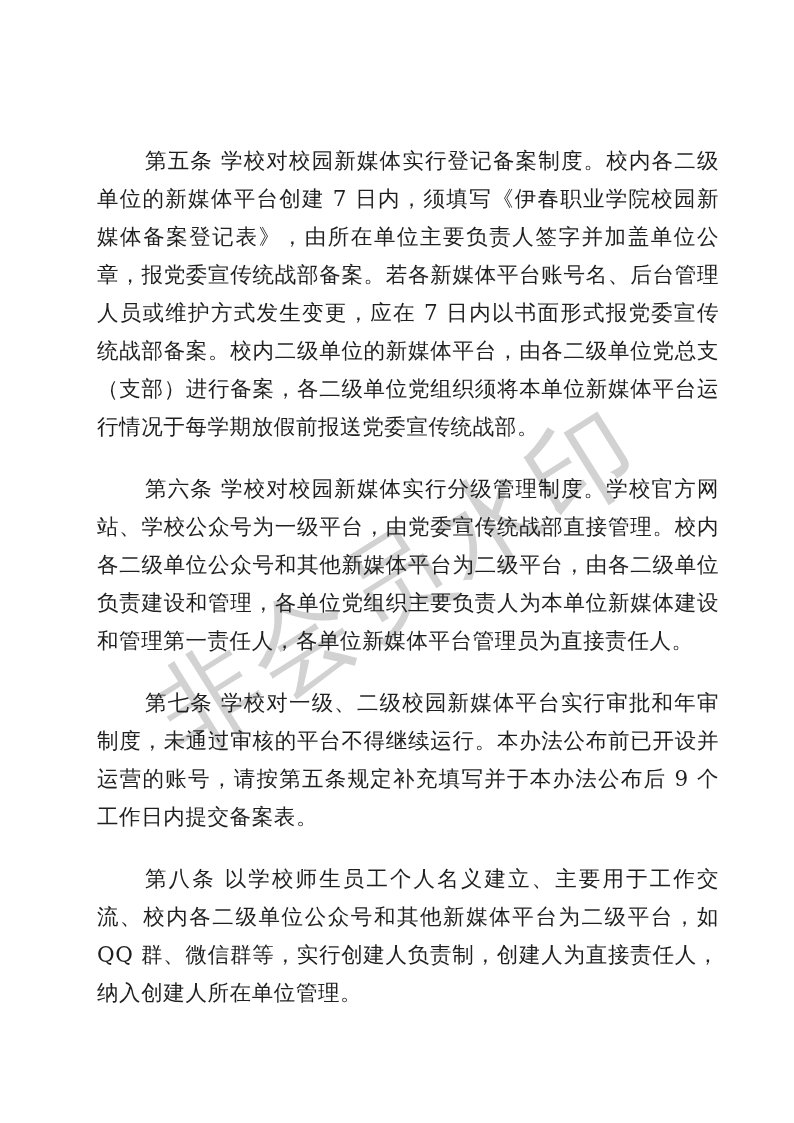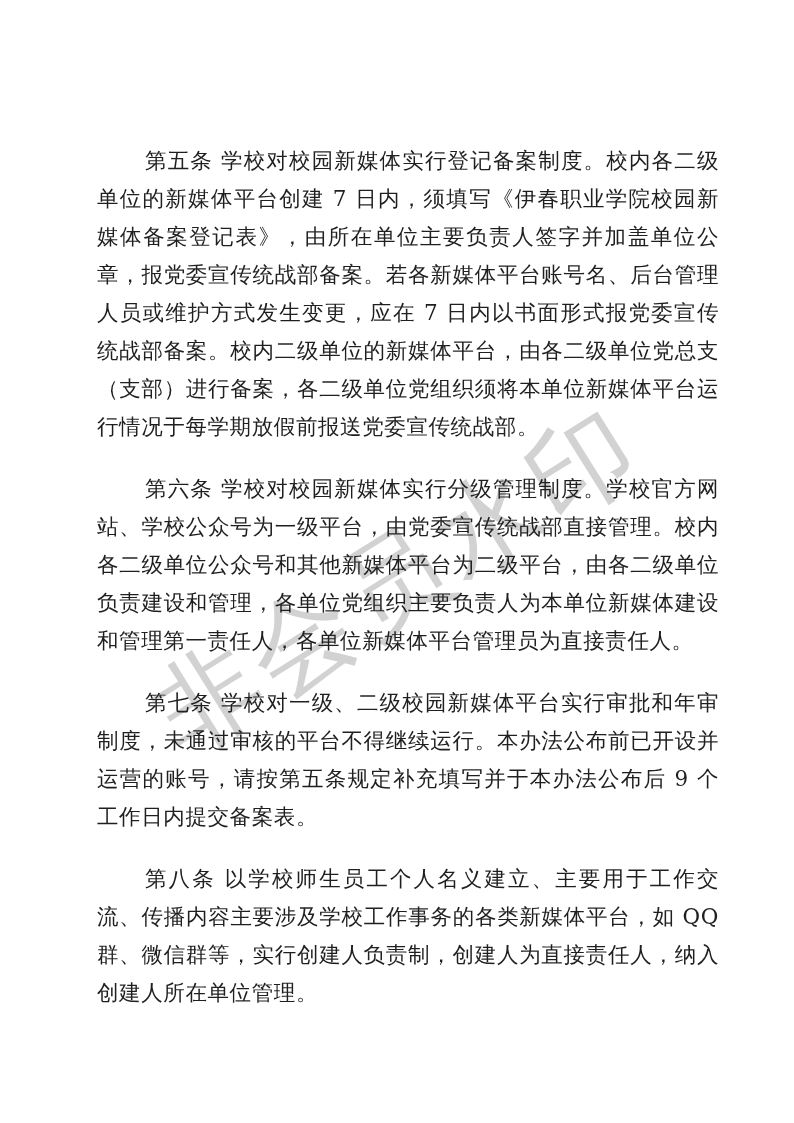--- a/index.html
+++ b/index.html
@@ -49,15 +49,15 @@
 </style>
 </head>
 <body>
 
 <div class="page" style="background: rgb(255, 255, 255);">
   <div class="watermark" style="color: rgb(210, 210, 210);">非会员水印</div>
   <div class="content" style="color: rgb(31, 31, 31);">
       <p class="para">第五条 学校对校园新媒体实行登记备案制度。校内各二级单位的新媒体平台创建 7 日内，须填写《伊春职业学院校园新媒体备案登记表》，由所在单位主要负责人签字并加盖单位公章，报党委宣传统战部备案。若各新媒体平台账号名、后台管理人员或维护方式发生变更，应在 7 日内以书面形式报党委宣传统战部备案。校内二级单位的新媒体平台，由各二级单位党总支（支部）进行备案，各二级单位党组织须将本单位新媒体平台运行情况于每学期放假前报送党委宣传统战部。</p>
       <p class="para">第六条 学校对校园新媒体实行分级管理制度。学校官方网站、学校公众号为一级平台，由党委宣传统战部直接管理。校内各二级单位公众号和其他新媒体平台为二级平台，由各二级单位负责建设和管理，各单位党组织主要负责人为本单位新媒体建设和管理第一责任人，各单位新媒体平台管理员为直接责任人。</p>
       <p class="para">第七条 学校对一级、二级校园新媒体平台实行审批和年审制度，未通过审核的平台不得继续运行。本办法公布前已开设并运营的账号，请按第五条规定补充填写并于本办法公布后 9 个工作日内提交备案表。</p>
-      <p class="para">第八条 以学校师生员工个人名义建立、主要用于工作交流、传播内容主要涉及学校工作事务的各类新媒体平台，如 QQ 群、微信群等，实行创建人负责制，创建人为直接责任人，纳入创建人所在单位管理。</p>
+      <p class="para">第八条 以学校师生员工个人名义建立、主要用于工作交流、校内各二级单位公众号和其他新媒体平台为二级平台，如 QQ 群、微信群等，实行创建人负责制，创建人为直接责任人，纳入创建人所在单位管理。</p>
     </div>
 </div>
 
 </body></html>

